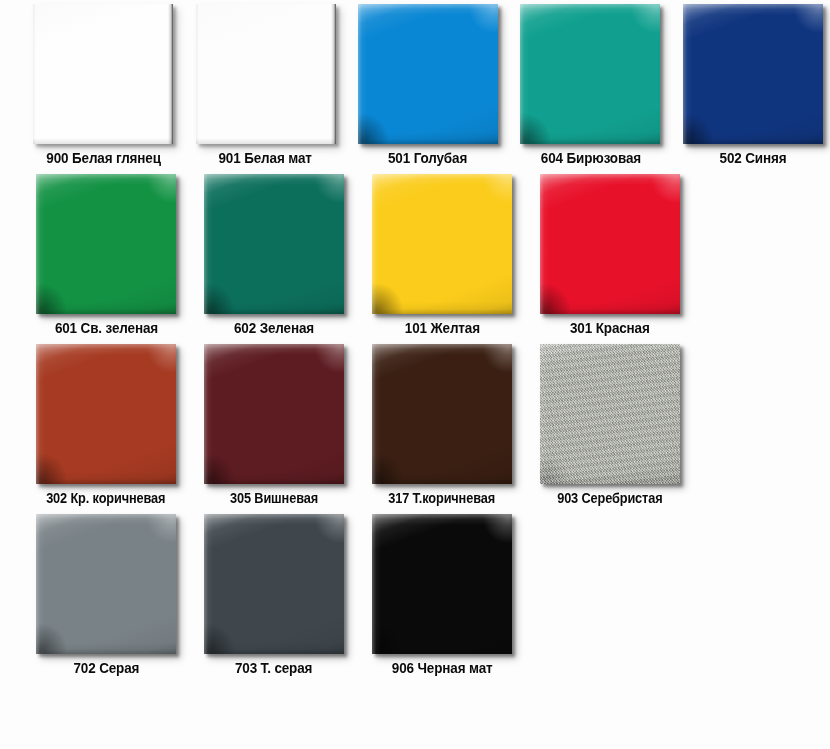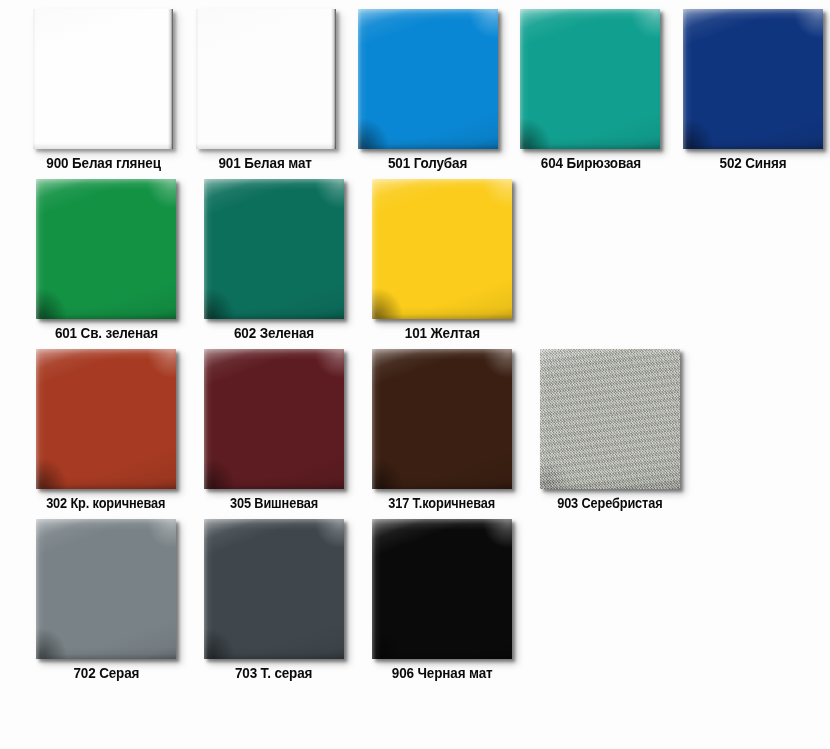--- a/index.html
+++ b/index.html
@@ -10,21 +10,21 @@
     overflow:hidden;
   }
   #chart{
     position:relative;
     width:830px;height:749px;
     box-sizing:border-box;
   }
   .row{
     display:flex;
     justify-content:flex-start;
-    align-items:flex-end;
+    align-items:center;
     height:170px;
   }
   .cell{
     width:160px;
     margin-left:8px;
     display:flex;
     flex-direction:column;
     align-items:center;
   }
   .cell:first-child{margin-left:26px;}
@@ -167,20 +167,26 @@
           <div class="swatch" style="background: rgb(12, 111, 92);"></div>
         </div>
         <div class="label">602 Зеленая</div>
       </div>
       <div class="cell">
         <div class="swatch-wrap">
           <div class="swatch" style="background: rgb(251, 204, 27);"></div>
         </div>
         <div class="label">101 Желтая</div>
       </div>
+      <div class="cell">
+        <div class="swatch-wrap">
+          <div class="swatch" style="background: rgb(232, 17, 42);"></div>
+        </div>
+        <div class="label">301 Красная</div>
+      </div>
     </div>
     <div class="row row-wide">
       <div class="cell">
         <div class="swatch-wrap">
           <div class="swatch" style="background: rgb(166, 58, 34);"></div>
         </div>
         <div class="label">302 Кр. коричневая</div>
       </div>
       <div class="cell">
         <div class="swatch-wrap">

